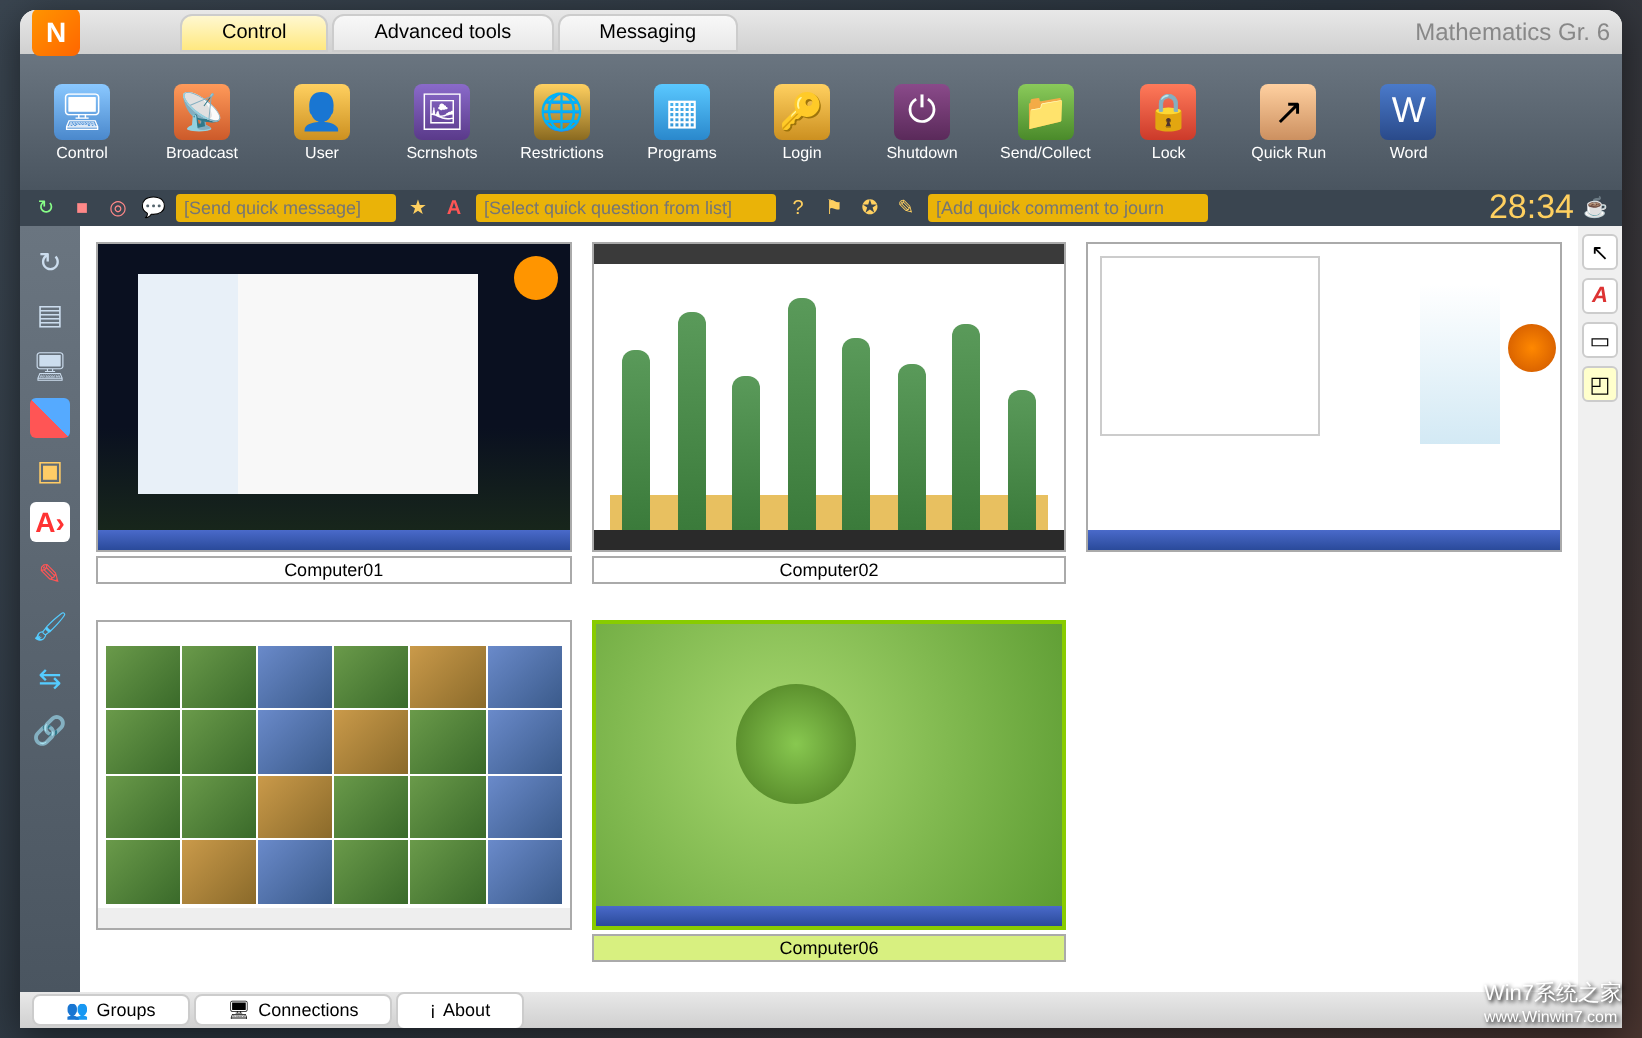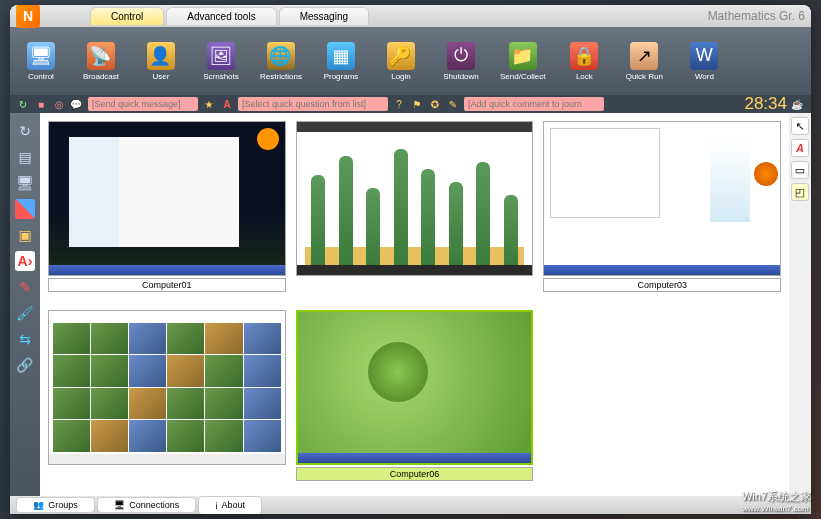--- a/index.html
+++ b/index.html
@@ -10,21 +10,21 @@
 .tabs { display: flex; gap: 2px; }
 .tab { padding: 3px 20px; background: linear-gradient(#f8f8f8, #e8e8e8); border-radius: 6px 6px 0 0; border: 1px solid #ccc; font-size: 10px; cursor: pointer; }
 .tab.active { background: linear-gradient(#fff8d0, #ffe880); }
 .title-right { margin-left: auto; font-size: 12px; color: #888; }
 .toolbar { height: 68px; background: linear-gradient(#6a7580, #4a5560); display: flex; align-items: center; padding: 0 10px; gap: 18px; }
 .tool-item { display: flex; flex-direction: column; align-items: center; gap: 2px; cursor: pointer; min-width: 42px; }
 .tool-icon { width: 28px; height: 28px; border-radius: 4px; display: flex; align-items: center; justify-content: center; font-size: 18px; }
 .tool-label { font-size: 8px; color: #fff; }
 .sub-bar { height: 18px; background: #3a4550; display: flex; align-items: center; padding: 0 6px; gap: 4px; color: #fff; }
 .sub-icon { width: 14px; height: 14px; display: flex; align-items: center; justify-content: center; font-size: 10px; }
-.sub-input { flex: 0 0 auto; height: 14px; font-size: 9px; padding: 0 4px; border: none; background: #fca5a5; border-radius: 2px; }
+.sub-input { flex: 0 0 auto; height: 14px; font-size: 9px; padding: 0 4px; border: none; background: #eab308; border-radius: 2px; }
 .time { margin-left: auto; font-size: 17px; color: #ffd060; }
 .main-area { display: flex; height: 383px; }
 .side-toolbar { width: 30px; background: linear-gradient(#6a7580, #4a5560); display: flex; flex-direction: column; align-items: center; gap: 6px; padding-top: 8px; }
 .side-icon { width: 20px; height: 20px; border-radius: 3px; cursor: pointer; display: flex; align-items: center; justify-content: center; font-size: 14px; }
 .content-grid { flex: 1; background: #fff; padding: 8px; display: grid; grid-template-columns: repeat(3, 1fr); gap: 10px; overflow: auto; }
 .thumb-cell { display: flex; flex-direction: column; }
 .thumb-img { height: 155px; border: 1px solid #aaa; background: #222; position: relative; overflow: hidden; }
 .thumb-label { height: 14px; background: #fff; border: 1px solid #aaa; text-align: center; font-size: 9px; margin-top: 2px; display: flex; align-items: center; justify-content: center; }
 .right-toolbar { width: 22px; background: #f0f0f0; display: flex; flex-direction: column; align-items: center; gap: 4px; padding-top: 4px; }
 .right-icon { width: 18px; height: 18px; border: 1px solid #ccc; border-radius: 3px; background: #fff; cursor: pointer; display: flex; align-items: center; justify-content: center; font-size: 11px; }
@@ -183,32 +183,32 @@
                 <div class="cactus" style="height:60%"></div>
                 <div class="cactus" style="height:90%"></div>
                 <div class="cactus" style="height:75%"></div>
                 <div class="cactus" style="height:65%"></div>
                 <div class="cactus" style="height:80%"></div>
                 <div class="cactus" style="height:55%"></div>
               </div>
               <div class="taskbar-dark"></div>
             </div>
           </div>
+        <div class="thumb-label">Computer02</div>
       </div>
       <div class="thumb-cell">
         <div class="thumb-img">
             <div class="scene scene3">
               <div class="land"></div>
               <div class="fall"></div>
               <div class="dlg"></div>
               <div class="rd"></div>
               <div class="taskbar"></div>
             </div>
           </div>
-        <div class="thumb-label">Computer03</div>
       </div>
       <div class="thumb-cell">
         <div class="thumb-img">
             <div class="scene scene5">
               <div></div>
               <div></div>
               <div></div>
               <div></div>
               <div></div>
               <div></div>

